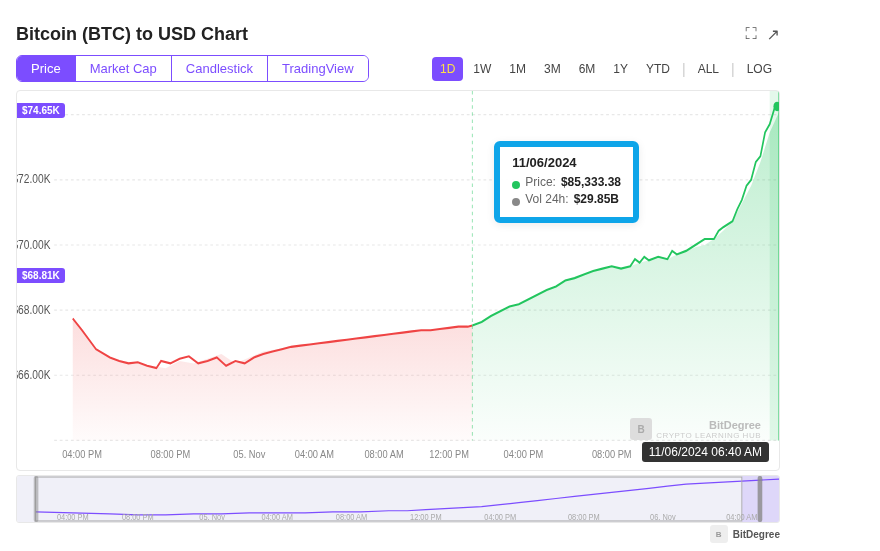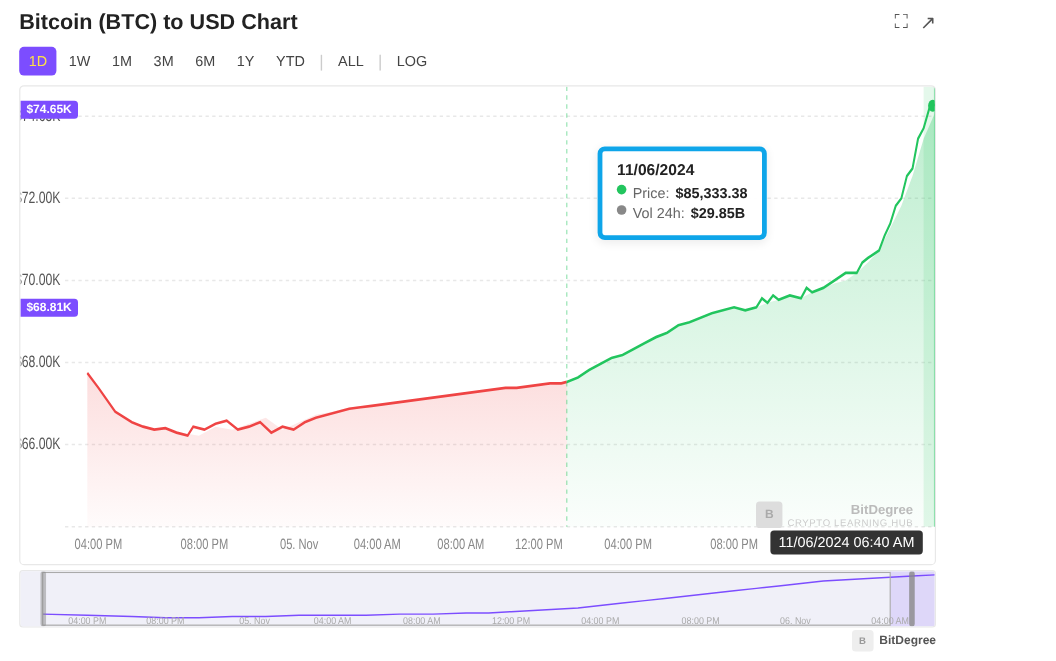--- a/index.html
+++ b/index.html
@@ -9,21 +9,21 @@
       width: 880px;
       height: 551px;
       overflow: hidden;
     }
     .container {
       width: 796px;
       height: 551px;
       background: #fff;
       display: flex;
       flex-direction: column;
-      padding: 8px 16px 8px;
+      padding: 24px 16px 8px;
     }
     .header-row {
       display: flex;
       align-items: center;
       justify-content: space-between;
       margin-bottom: 10px;
     }
     .title {
       font-size: 18px;
       font-weight: 600;
@@ -106,36 +106,36 @@
     .grid-line {
       stroke: #e8e8e8;
       stroke-width: 1;
       stroke-dasharray: 3,3;
     }
     .tooltip-box {
       position: absolute;
       right: 140px;
       top: 50px;
       background: rgba(255,255,255,0.95);
-      border: 4px solid #0ea5e9;
+      border: 6px solid #0ea5e9;
       border-radius: 6px;
       padding: 8px 12px;
       font-size: 12px;
       color: #333;
       box-shadow: 0 2px 8px rgba(0,0,0,0.08);
     }
     .tooltip-date {
       font-weight: 700;
       font-size: 13px;
       margin-bottom: 5px;
       color: #222;
     }
     .tooltip-row {
       display: flex;
-      align-items: flex-start;
+      align-items: flex-end;
       gap: 5px;
       margin-bottom: 3px;
     }
     .dot {
       width: 8px;
       height: 8px;
       border-radius: 50%;
     }
     .dot-green { background: #22c55e; }
     .dot-gray { background: #888; }
@@ -207,20 +207,26 @@
 
   <div class="header-row">
     <h1 class="title">Bitcoin (BTC) to USD Chart</h1>
     <div class="header-icons">
       <span style="cursor:pointer;color:#555;font-size:16px;">⛶</span>
       <span style="cursor:pointer;color:#555;font-size:16px;">↗</span>
     </div>
   </div>
 
   <div class="controls-row">
+    <div class="tab-group">
+      <button class="tab-btn active">Price</button>
+      <button class="tab-btn">Market Cap</button>
+      <button class="tab-btn">Candlestick</button>
+      <button class="tab-btn">TradingView</button>
+    </div>
     <div class="time-group">
       <button class="time-btn active">1D</button>
       <button class="time-btn">1W</button>
       <button class="time-btn">1M</button>
       <button class="time-btn">3M</button>
       <button class="time-btn">6M</button>
       <button class="time-btn">1Y</button>
       <button class="time-btn">YTD</button>
       <span class="time-sep">|</span>
       <button class="time-btn">ALL</button>

